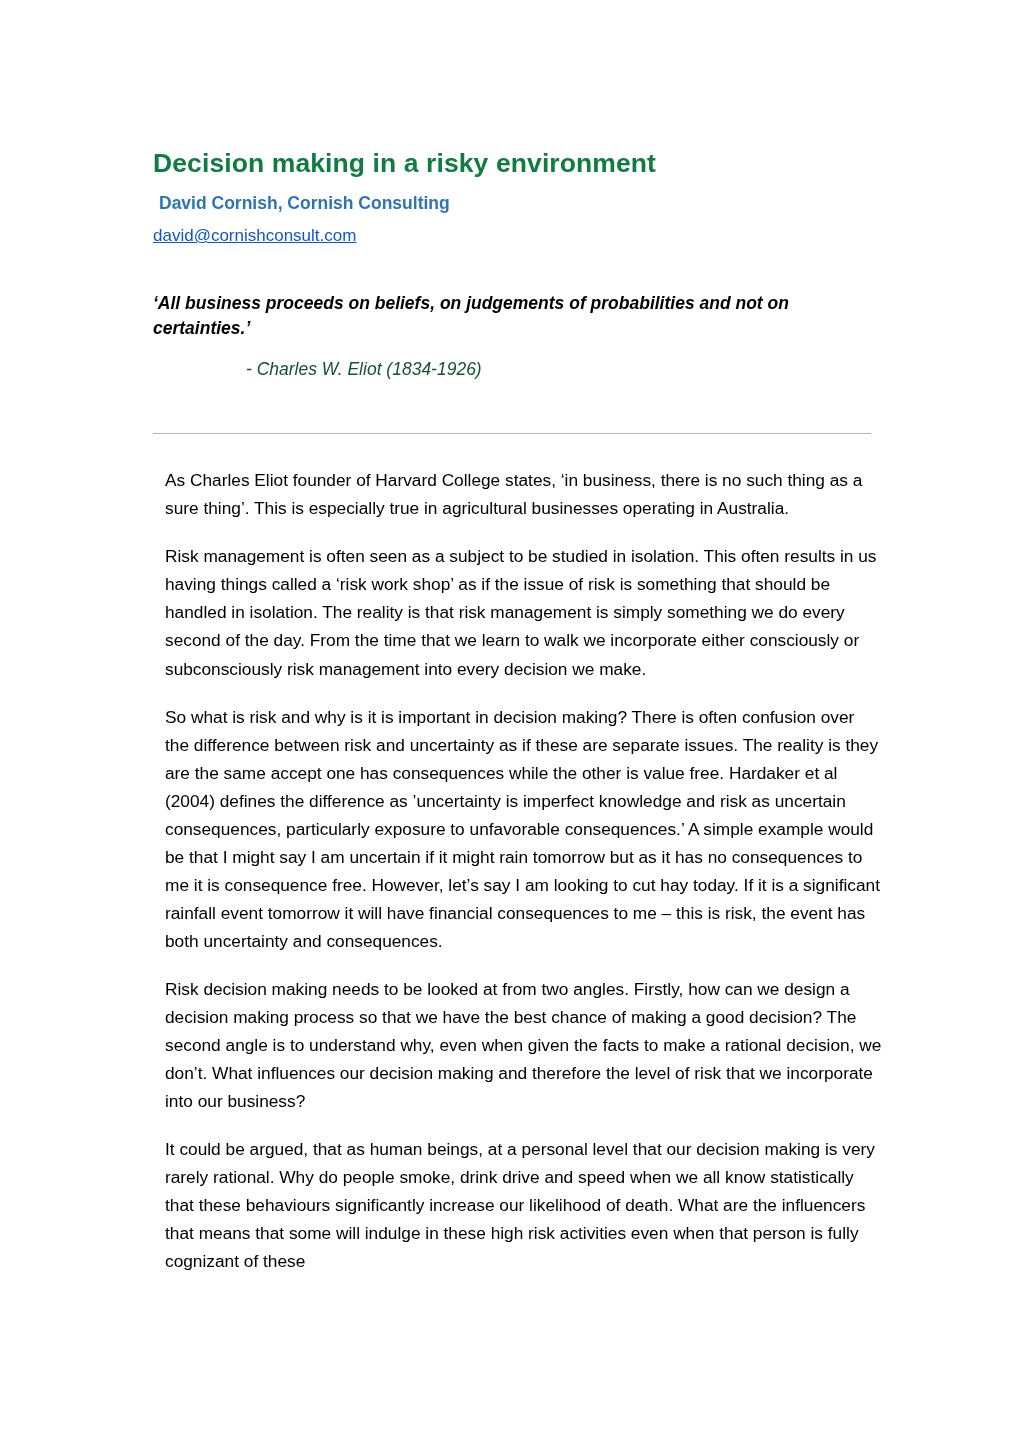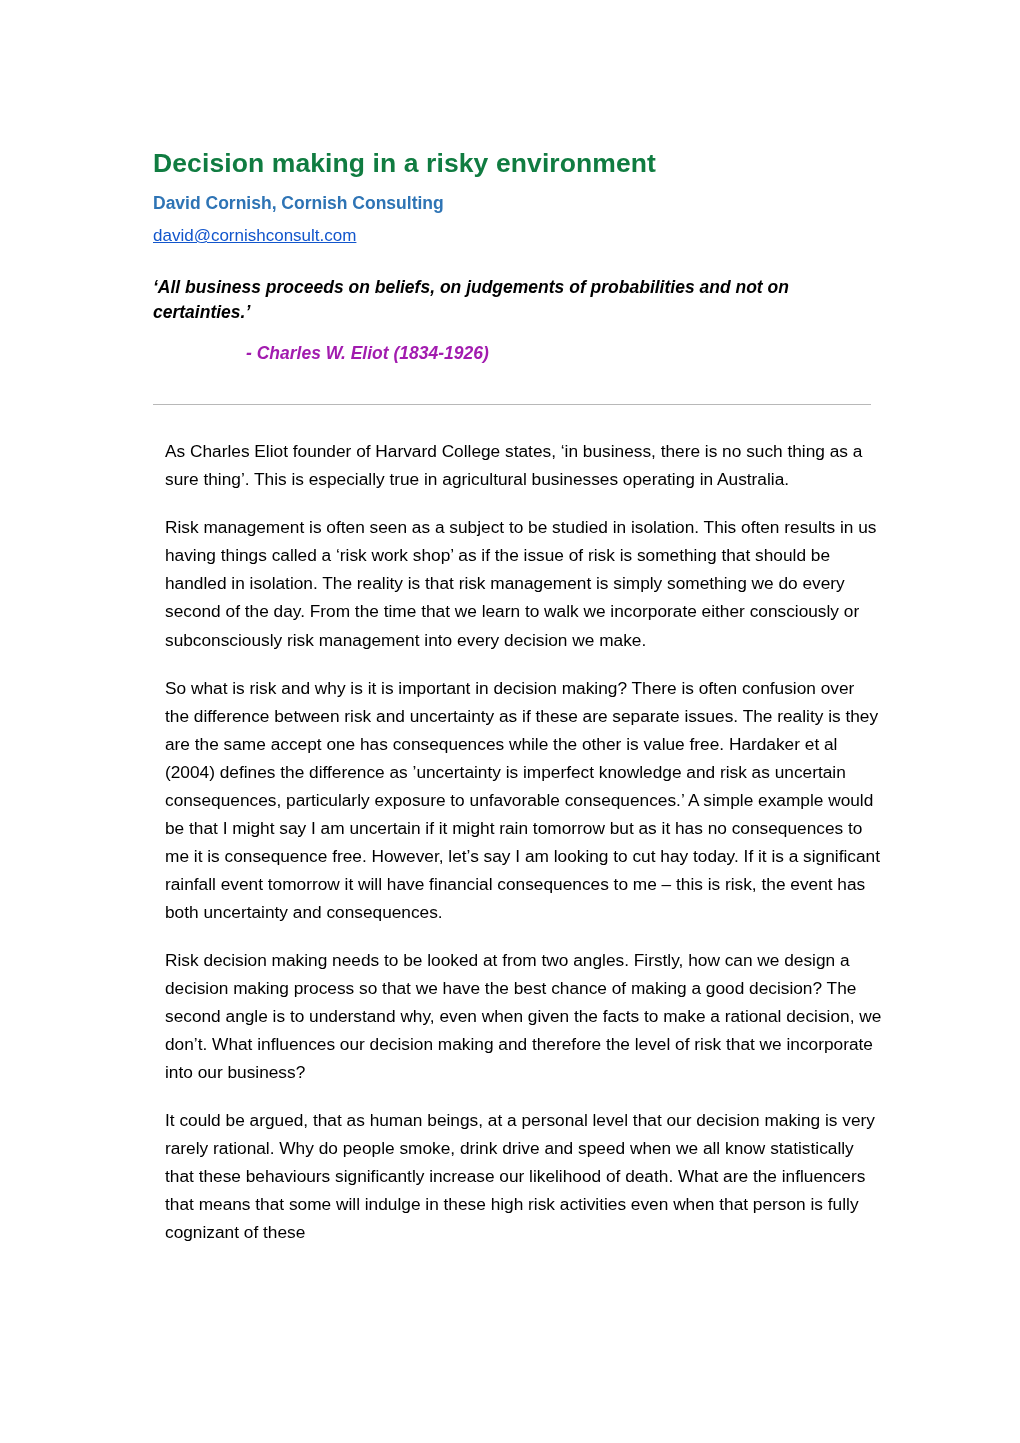--- a/index.html
+++ b/index.html
@@ -26,49 +26,49 @@
     line-height: 1.18;
     font-weight: bold;
     color: #107c41;
     margin: 0 0 14px 0;
     letter-spacing: 0.1px;
   }
   .byline {
     font-size: 17.5px;
     font-weight: bold;
     color: #2e74b5;
-    margin: 0 0 12px 0;
+    margin: 0 0 12px 6px;
     line-height: 1.2;
   }
   .email-line {
-    margin: 0 0 28px 0;
+    margin: 0 0 44px 0;
     line-height: 1.2;
   }
   .email-link {
     font-size: 17px;
     color: #1155cc;
     text-decoration: underline;
     cursor: pointer;
   }
   .quote {
     font-size: 17.5px;
     font-style: italic;
     font-weight: bold;
     line-height: 1.45;
     margin: 0 0 18px 0;
     max-width: 690px;
     color: #000000;
   }
   .attribution {
     font-size: 17.5px;
     font-style: italic;
-    font-weight: bold;
-    margin: 0 0 40px 0;
+    font-weight: normal;
+    margin: 0 0 53px 0;
     padding-left: 93px;
-    color: #a21caf;
+    color: #14532d;
   }
   .divider {
     border: none;
     border-top: 1px solid #b8b8b8;
     margin: 0 0 32px 0;
     width: 718px;
   }
   .para {
     font-size: 17.3px;
     line-height: 1.62;

